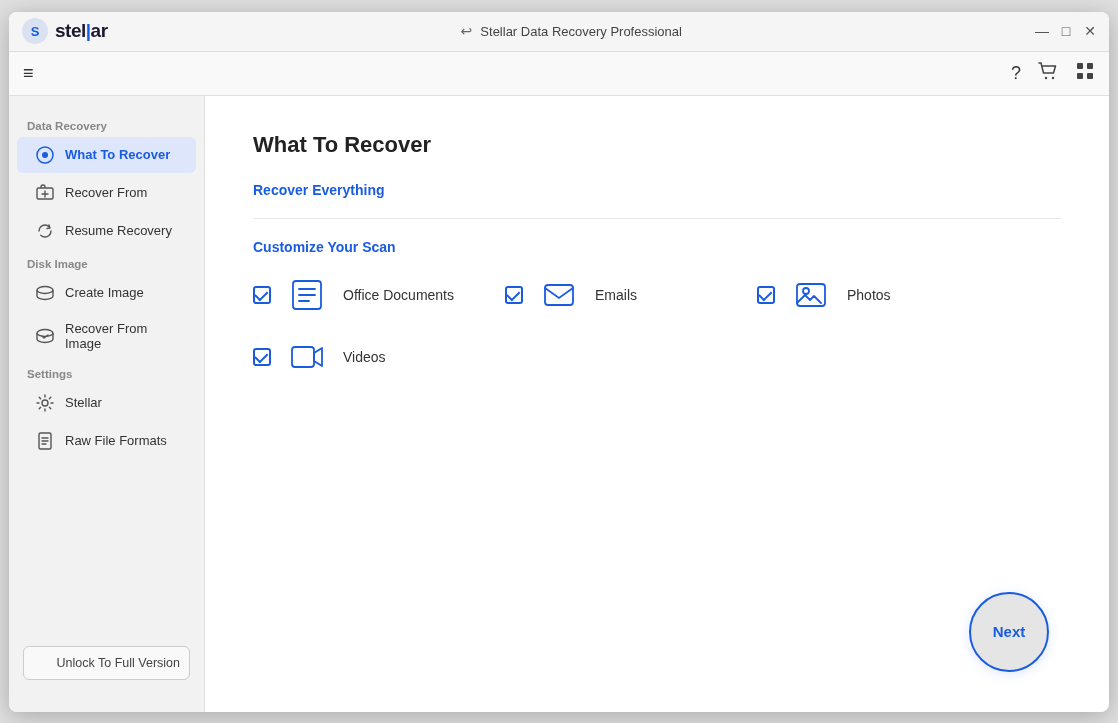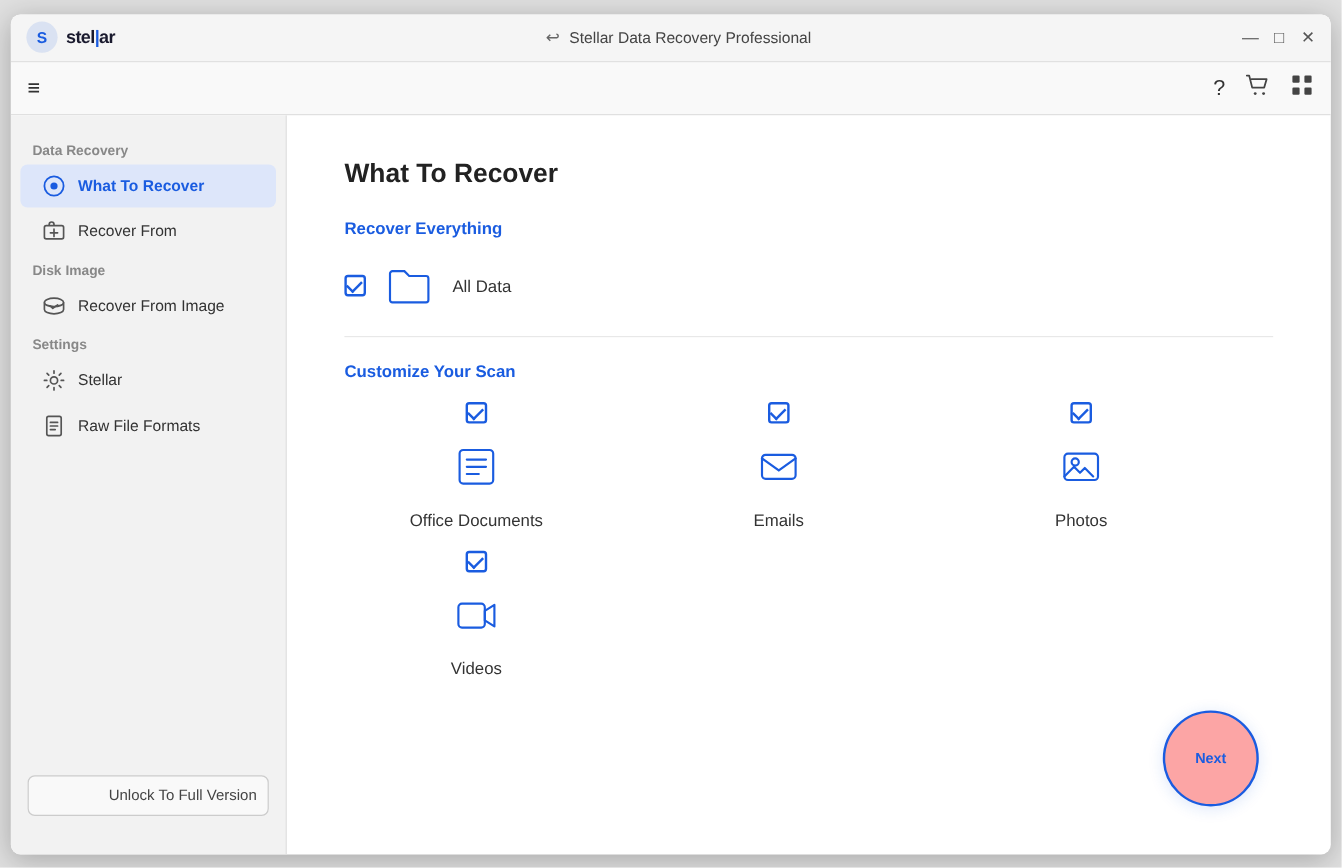--- a/index.html
+++ b/index.html
@@ -32,21 +32,21 @@
       align-items: center;
       padding: 0 12px;
       user-select: none;
     }
     .title-bar-logo {
       display: flex;
       align-items: center;
       gap: 6px;
     }
     .logo-text {
-      font-size: 15px;
+      font-size: 19px;
       font-weight: 700;
       color: #1a1a2e;
       letter-spacing: -0.5px;
     }
     .logo-text span {
       color: #1a5ce0;
     }
     .title-bar-center {
       flex: 1;
       display: flex;
@@ -103,21 +103,21 @@
       background: none;
     }
     
     .main-layout {
       display: flex;
       flex: 1;
       overflow: hidden;
     }
     
     .sidebar {
-      width: 230px;
+      width: 196px;
       background: #f2f2f2;
       border-right: 1px solid #e0e0e0;
       padding: 16px 0;
       display: flex;
       flex-direction: column;
     }
     .sidebar-section-label {
       font-size: 11.5px;
       color: #888;
       padding: 8px 18px 4px;
@@ -220,35 +220,34 @@
     }
     .customize-grid {
       display: grid;
       grid-template-columns: repeat(3, 220px);
       gap: 18px 32px;
     }
     .customize-item {
       display: flex;
       align-items: center;
       gap: 14px;
-      flex-direction: column;
     }
     .next-btn-container {
       position: absolute;
       bottom: 40px;
       right: 60px;
     }
     .next-btn {
       width: 80px;
       height: 80px;
       border-radius: 50%;
-      background: #fca5a5;
+      background: #e5e5e5;
       border: 2.5px solid #1a5ce0;
       color: #1a5ce0;
-      font-size: 12px;
+      font-size: 15px;
       font-weight: 600;
       cursor: pointer;
       display: flex;
       align-items: center;
       justify-content: center;
       box-shadow: 0 2px 12px rgba(26,92,224,0.15);
       transition: background 0.15s;
     }
     .divider {
       height: 1px;
@@ -325,23 +324,42 @@
           <svg width="20" height="20" viewBox="0 0 20 20" fill="none">
             <rect x="2" y="5" width="16" height="11" rx="1.5" stroke="#555" stroke-width="1.4"></rect>
             <path d="M6 5V4a2 2 0 014 0v1" stroke="#555" stroke-width="1.4"></path>
             <path d="M7 11h6M10 8v6" stroke="#555" stroke-width="1.4" stroke-linecap="round"></path>
           </svg>
         </div>
         <span>Recover From</span>
       </div>
 
 
+      <div class="sidebar-item">
+        <div class="sidebar-item-icon">
+          <svg width="20" height="20" viewBox="0 0 20 20" fill="none">
+            <path d="M4 10a6 6 0 016-6 6 6 0 014.24 1.76" stroke="#555" stroke-width="1.4" stroke-linecap="round"></path>
+            <path d="M14 4l1 3-3 .5" stroke="#555" stroke-width="1.4" stroke-linecap="round" stroke-linejoin="round"></path>
+            <path d="M16 10a6 6 0 01-6 6 6 6 0 01-4.24-1.76" stroke="#555" stroke-width="1.4" stroke-linecap="round"></path>
+          </svg>
+        </div>
+        <span>Resume Recovery</span>
+      </div>
 
       <div class="sidebar-section-label">Disk Image</div>
 
+      <div class="sidebar-item">
+        <div class="sidebar-item-icon">
+          <svg width="20" height="20" viewBox="0 0 20 20" fill="none">
+            <ellipse cx="10" cy="7" rx="8" ry="3.5" stroke="#555" stroke-width="1.4"></ellipse>
+            <path d="M2 7v6c0 1.93 3.58 3.5 8 3.5s8-1.57 8-3.5V7" stroke="#555" stroke-width="1.4"></path>
+          </svg>
+        </div>
+        <span>Create Image</span>
+      </div>
 
       <div class="sidebar-item">
         <div class="sidebar-item-icon">
           <svg width="20" height="20" viewBox="0 0 20 20" fill="none">
             <ellipse cx="10" cy="7" rx="8" ry="3.5" stroke="#555" stroke-width="1.4"></ellipse>
             <path d="M2 7v6c0 1.93 3.58 3.5 8 3.5s8-1.57 8-3.5V7" stroke="#555" stroke-width="1.4"></path>
             <path d="M7 10l2 2 4-3" stroke="#555" stroke-width="1.4" stroke-linecap="round" stroke-linejoin="round"></path>
           </svg>
         </div>
         <span>Recover From Image</span>
@@ -371,29 +389,20 @@
 
       <div class="sidebar-spacer"></div>
       <button class="unlock-btn">Unlock To Full Version</button>
     </div>
 
     <div class="content">
       <h1 class="page-title">What To Recover</h1>
 
       <div class="section-title">Recover Everything</div>
 
-      <div class="option-row">
-        <div class="checkbox checked"></div>
-        <div class="option-icon">
-          <svg width="40" height="36" viewBox="0 0 40 36" fill="none">
-            <path d="M4 8C4 6.9 4.9 6 6 6h10l4 4h14c1.1 0 2 .9 2 2v18c0 1.1-.9 2-2 2H6c-1.1 0-2-.9-2-2V8z" stroke="#1a5ce0" stroke-width="1.8" fill="none"></path>
-          </svg>
-        </div>
-        <span class="option-label">All Data</span>
-      </div>
 
       <div class="divider"></div>
 
       <div class="section-title">Customize Your Scan</div>
 
       <div class="customize-grid">
 
         <div class="customize-item">
           <div class="checkbox checked"></div>
           <div class="option-icon">

